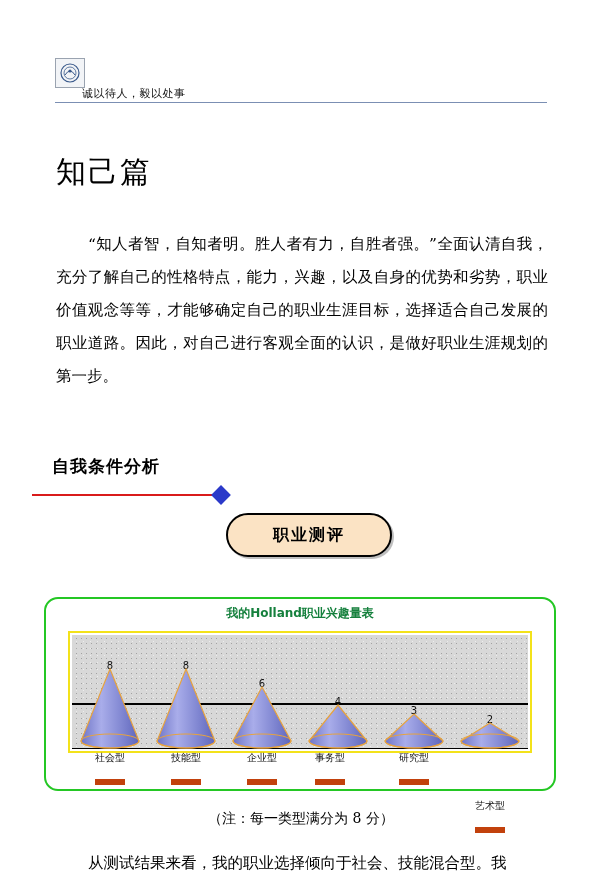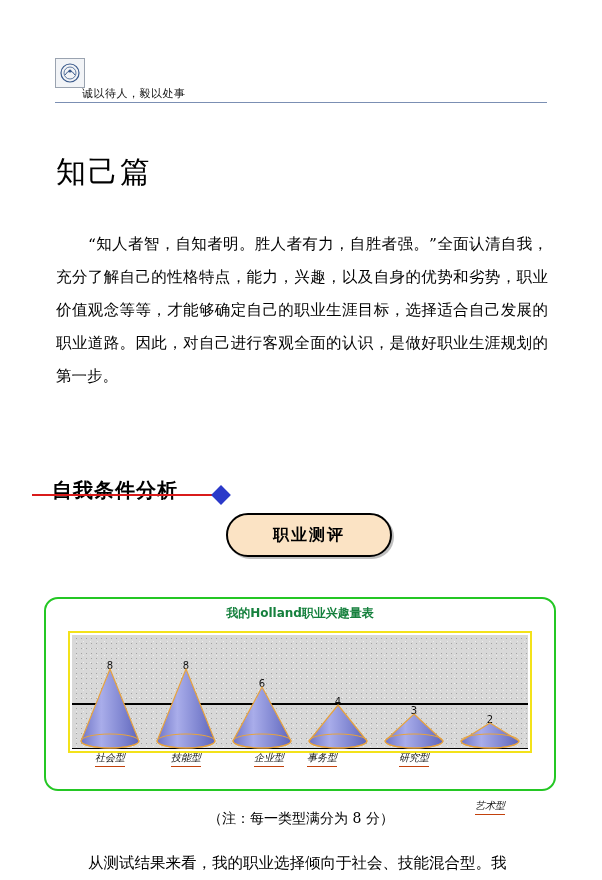--- a/index.html
+++ b/index.html
@@ -82,22 +82,22 @@
     font-family: "DejaVu Serif", serif;
     line-height: 33px;
     text-align: justify;
     text-indent: 32px;
   }
 
   
   .section-head {
     position: absolute;
     left: 52px;
-    top: 477px;
-    font-size: 20px;
+    top: 455px;
+    font-size: 17px;
     font-weight: bold;
     font-family: Liberation Mono, monospace;
     letter-spacing: 1px;
   }
   .arrow-rule {
     position: absolute;
     left: 32px;
     top: 488px;
     width: 210px;
     height: 14px;
@@ -243,23 +243,22 @@
     position: absolute;
     top: 0;
     width: 76px;
     text-align: center;
     font-size: 10px;
     font-family: "DejaVu Sans", sans-serif;
     color: #111;
   }
   .label-ul {
     display: inline-block;
-    border-bottom: 1px solid #c2410c;
-    padding-bottom: 1px;
-    font-style: italic;
+    border-bottom: 6px solid #c2410c;
+    padding-bottom: 14px;
   }
 
   
   .chart-note {
     position: absolute;
     left: 0;
     top: 810px;
     width: 602px;
     text-align: center;
     font-size: 14px;
@@ -417,22 +416,22 @@
                 <path d="M 30 1 L 59 19 A 29 7 0 1 1 1 19 Z" fill="url(#cg5)" stroke="#e8a33d" stroke-width="1.2"></path>
                 <ellipse cx="30" cy="19" rx="29" ry="7" fill="none" stroke="#e8a33d" stroke-width="1"></ellipse>
               </svg>
             </div>
           </div>
         </div>
     </div>
     <div class="chart-labels" id="chart-labels">
         <div class="chart-label" style="left: 0px;"><span class="label-ul">社会型</span></div>
         <div class="chart-label" style="left: 76px;"><span class="label-ul">技能型</span></div>
-        <div class="chart-label" style="left: 136px; text-align: right;"><span class="label-ul">企业型</span></div>
-        <div class="chart-label" style="left: 212px;"><span class="label-ul">事务型</span></div>
+        <div class="chart-label" style="left: 152px;"><span class="label-ul">企业型</span></div>
+        <div class="chart-label" style="left: 220px;"><span class="label-ul">事务型</span></div>
         <div class="chart-label" style="left: 304px;"><span class="label-ul">研究型</span></div>
         <div class="chart-label" style="left: 380px; margin-top: 48px;"><span class="label-ul">艺术型</span></div>
       </div>
   </div>
 
   <div class="chart-note">（注：每一类型满分为 8 分）</div>
 
   <div class="para2">从测试结果来看，我的职业选择倾向于社会、技能混合型。我</div>
 
 </div>

